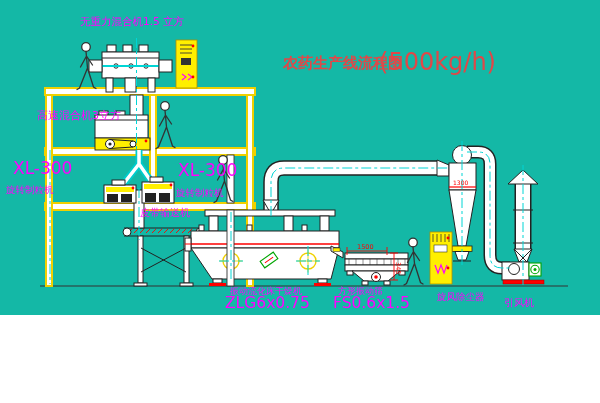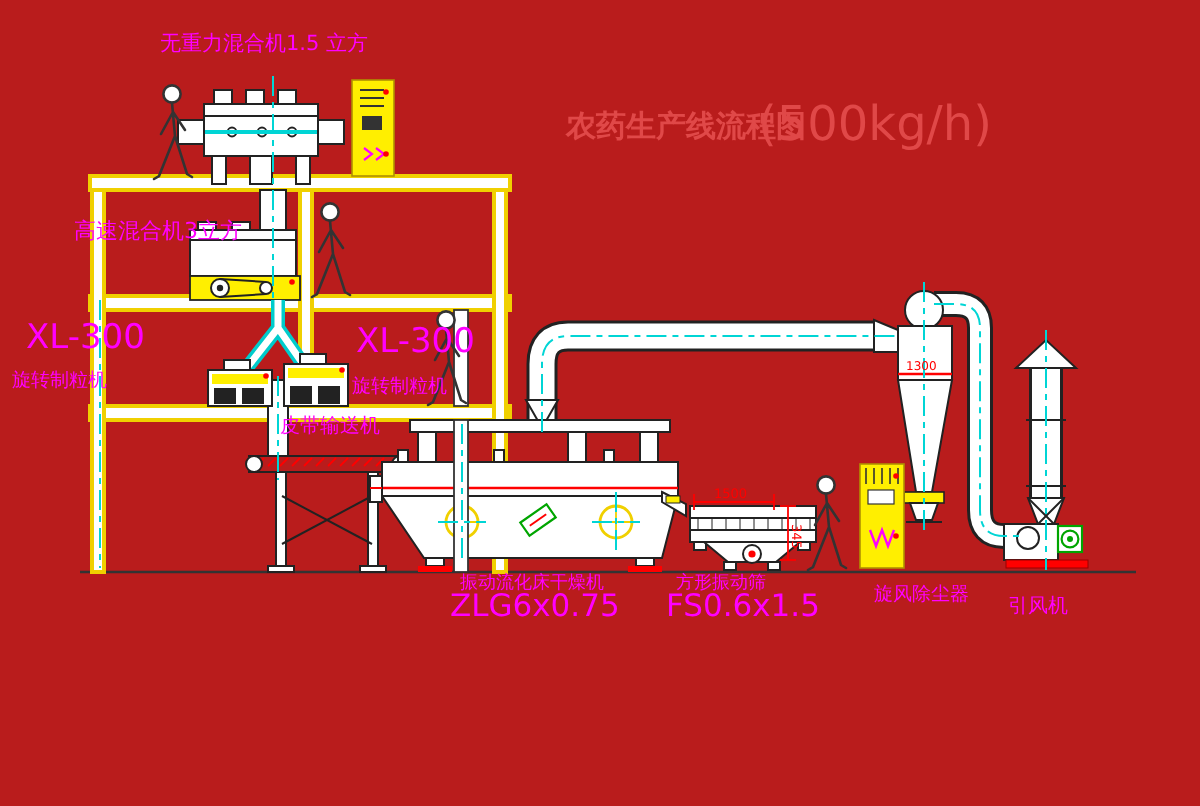--- a/index.html
+++ b/index.html
@@ -1,16 +1,16 @@
 <!DOCTYPE html>
 <html><head>
 <meta charset="utf-8">
 <style>
   html,body{margin:0;padding:0;background:#fff;}
-  .canvas{position:relative;width:600px;height:403px;background:#b91c1c;overflow:hidden;
+  .canvas{position:relative;width:600px;height:315px;background:#14b8a6;overflow:hidden;
           font-family:"DejaVu Sans",sans-serif;}
   svg{display:block;}
   .w{fill:#fff;stroke:#222;stroke-width:1;}
   .s{fill:none;stroke:#222;stroke-width:1;}
   .bf{fill:#fff;stroke:#f0d000;stroke-width:2;}
   .cl{fill:none;stroke:#00d5d5;stroke-width:1;stroke-dasharray:10 3 3 3;}
   .grn{fill:#fff;stroke:#00a500;stroke-width:1.1;}
   .mag{fill:#ff00ff;font-family:"DejaVu Sans",sans-serif;}
   .ttl{fill:#e04848;font-family:"DejaVu Sans",sans-serif;font-weight:bold;}
   .ttl2{fill:#e04848;font-family:"DejaVu Sans",sans-serif;}

